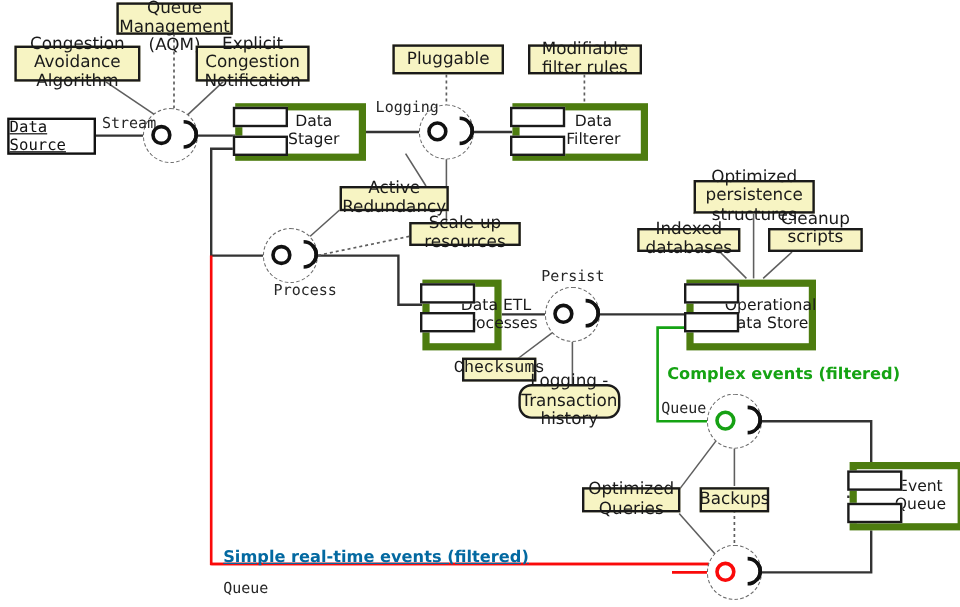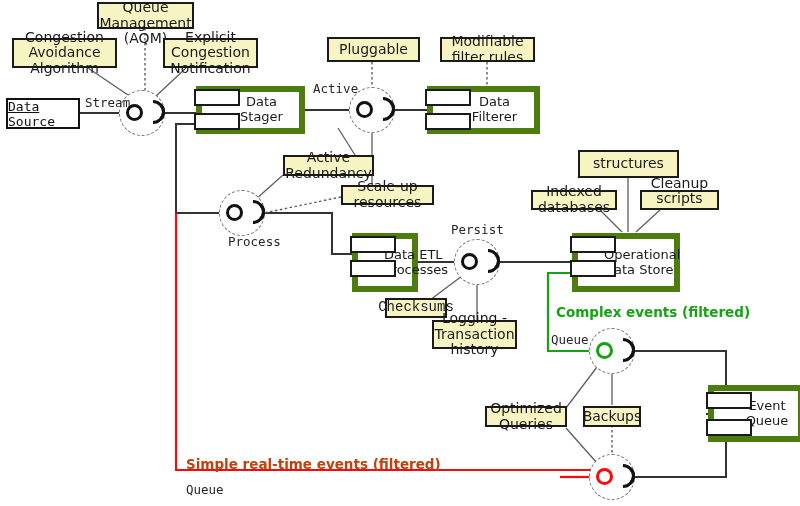--- a/index.html
+++ b/index.html
@@ -153,21 +153,21 @@
   }
   
   .flowcaption {
     position: absolute;
     font-weight: bold;
     font-size: 13.5px;
     white-space: nowrap;
     z-index: 8;
   }
   .flowcaption.green { color: #15a313; }
-  .flowcaption.red   { color: #c2410c; }
+  .flowcaption.red   { color: #0369a1; text-decoration: underline; }
 </style>
 </head>
 <body>
 
 <div id="canvas">
 
   <svg id="wires" viewBox="0 0 800 506" xmlns="http://www.w3.org/2000/svg">
 
     <g stroke="#333333" stroke-width="2" fill="none">
 
@@ -269,21 +269,21 @@
     <div class="ball"></div>
     <div class="socket"></div>
   </div>
   <div class="ifacelabel" style="left:85px; top:95px;">Stream</div>
 
   <div class="iface" style="left:349px; top:87px;">
     <div class="dashring"></div>
     <div class="ball"></div>
     <div class="socket"></div>
   </div>
-  <div class="ifacelabel" style="left:313px; top:81px;">Active</div>
+  <div class="ifacelabel" style="left:313px; top:81px;">Logging</div>
 
   <div class="iface" style="left:219px; top:190px;">
     <div class="dashring"></div>
     <div class="ball"></div>
     <div class="socket"></div>
   </div>
   <div class="ifacelabel" style="left:228px; top:234px;">Process</div>
 
   <div class="iface" style="left:454px; top:239px;">
     <div class="dashring"></div>
@@ -331,36 +331,37 @@
 
   <div class="note" style="left:283px; top:155px; width:91px; height:21px;">
     <span>Active Redundancy</span>
   </div>
 
   <div class="note" style="left:341px; top:185px; width:93px; height:20px;">
     <span>Scale-up resources</span>
   </div>
 
   <div class="note" style="left:578px; top:150px; width:101px; height:28px; flex-direction:column;">
+    <div>Optimized persistence</div>
     <div>structures</div>
   </div>
 
   <div class="note" style="left:531px; top:190px; width:86px; height:20px;">
     <span>Indexed databases</span>
   </div>
 
   <div class="note" style="left:640px; top:190px; width:79px; height:20px;align-items:flex-end;">
     <span>Cleanup scripts</span>
   </div>
 
   <div class="note" style="left:385px; top:298px; width:62px; height:20px;font-family:Liberation Mono, monospace;">
     <span>Checksums</span>
   </div>
 
-  <div class="note" style="left:432px; top:320px; width:85px; height:29px; flex-direction:column;">
+  <div class="note" style="left:432px; top:320px; width:85px; height:29px; flex-direction:column;border-radius:11px;">
     <div>Logging -</div>
     <div>Transaction history</div>
   </div>
 
   <div class="note" style="left:485px; top:406px; width:82px; height:21px;">
     <span>Optimized Queries</span>
   </div>
 
   <div class="note" style="left:583px; top:406px; width:58px; height:21px;">
     <span>Backups</span>

